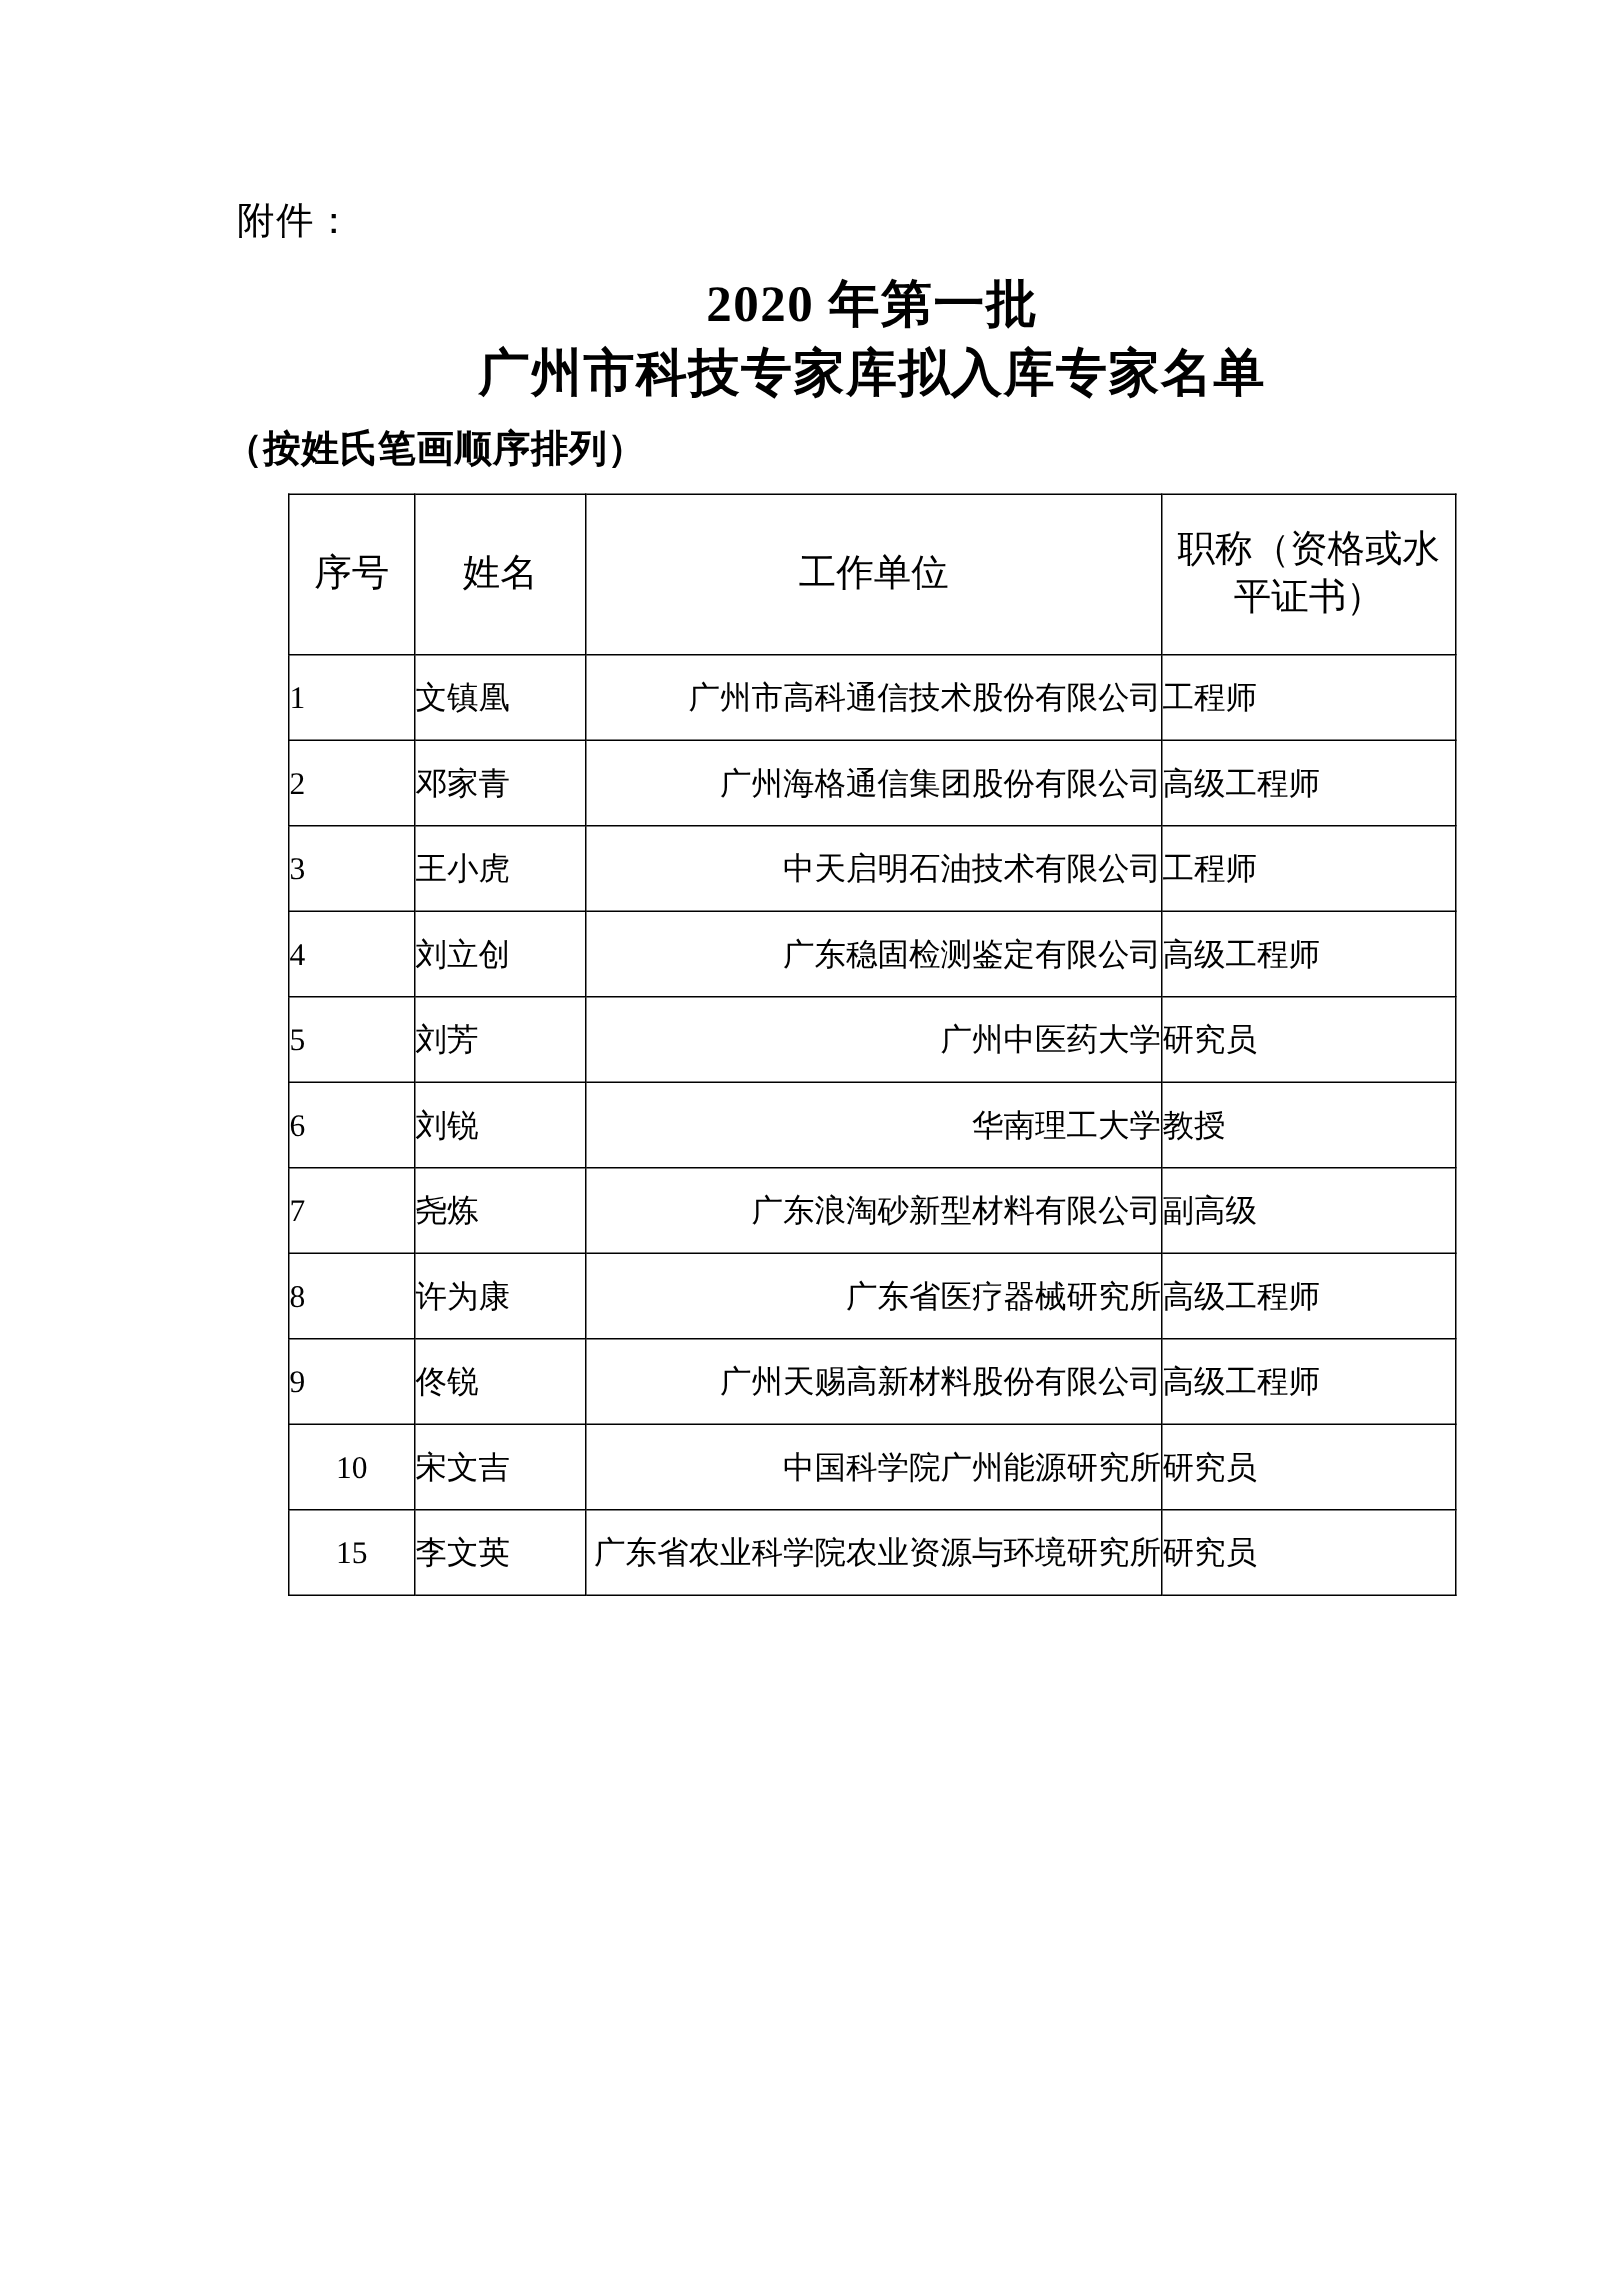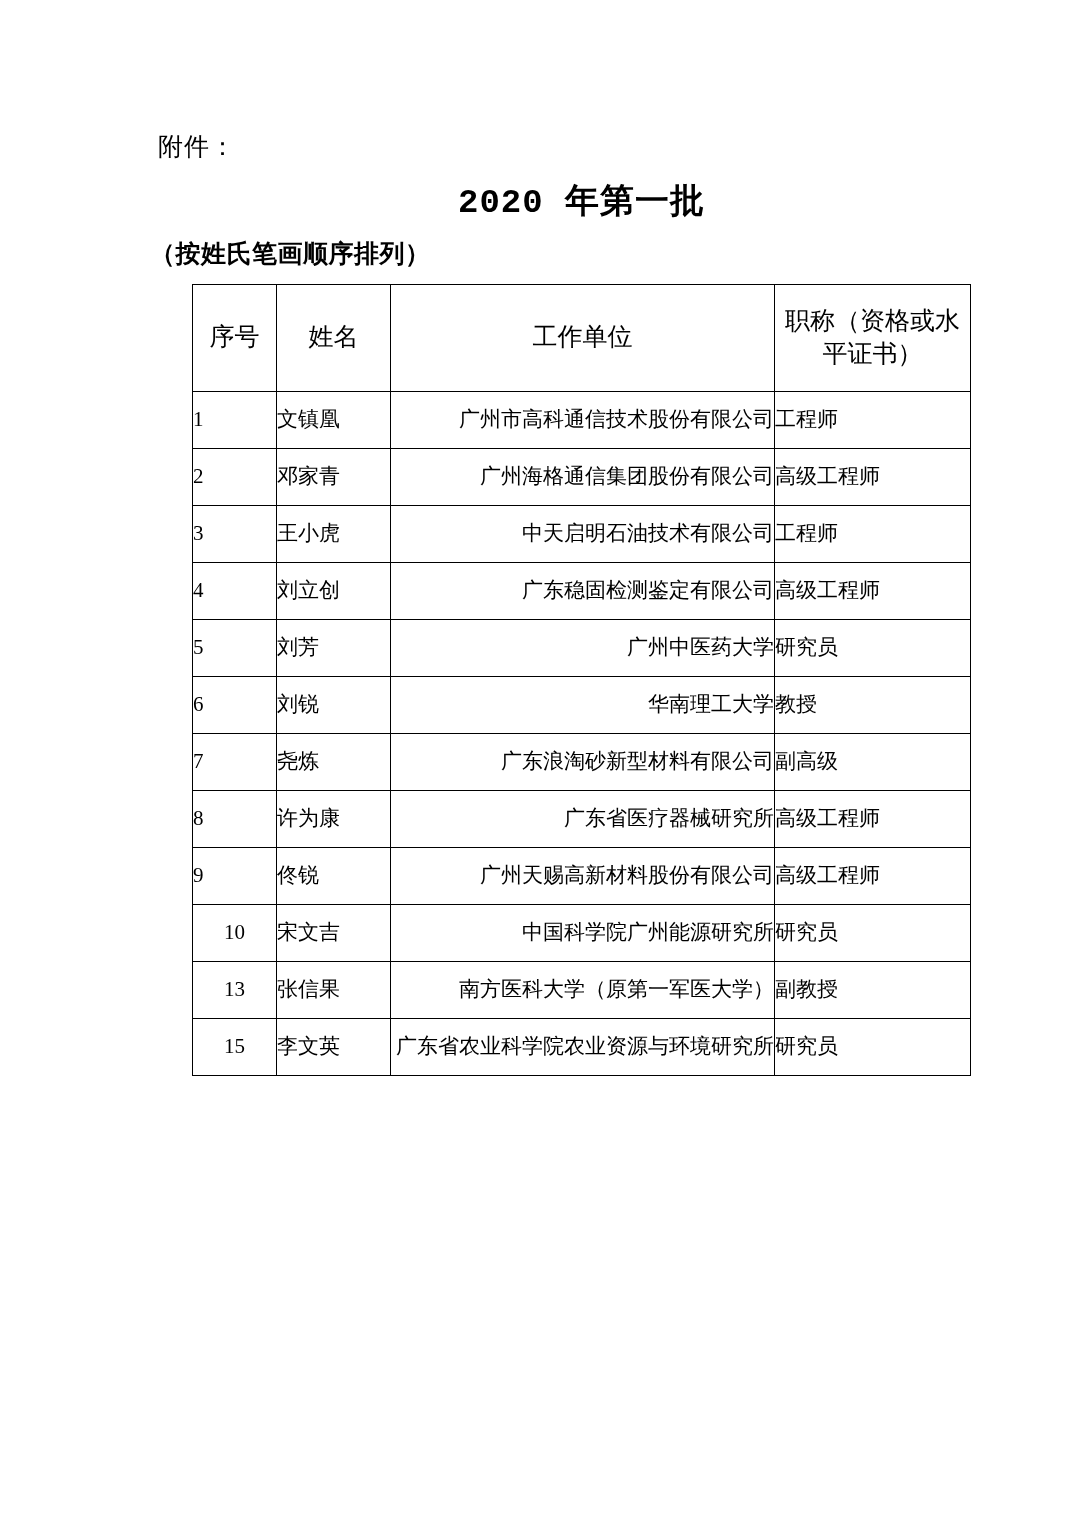--- a/index.html
+++ b/index.html
@@ -29,21 +29,20 @@
     margin: 0 0 18px 8px;
   }
   .doc-title {
     text-align: center;
     font-weight: bold;
     line-height: 1.34;
   }
   .doc-title .line1 {
     font-size: 34px;
     letter-spacing: 1px;
-    font-family: Liberation Mono, monospace;
   }
   .doc-title .line2 {
     font-size: 34px;
     letter-spacing: 1px;
   }
   .doc-subtitle {
     text-align: left;
     font-size: 25px;
     font-weight: bold;
     margin-top: 10px;
@@ -108,20 +107,21 @@
 </style>
 </head>
 <body>
 
 <div class="page">
 
   <div class="attachment-label">附件：</div>
 
   <div class="doc-title">
     <div class="line1">2020 年第一批</div>
+    <div class="line2">广州市科技专家库拟入库专家名单</div>
   </div>
 
   <div class="doc-subtitle">（按姓氏笔画顺序排列）</div>
 
   <table class="expert-table">
     <colgroup>
       <col class="col-idx">
       <col class="col-name">
       <col class="col-org">
       <col class="col-title">
@@ -188,26 +188,20 @@
         <td class="name">佟锐</td>
         <td class="org">广州天赐高新材料股份有限公司</td>
         <td class="title">高级工程师</td>
       </tr>
       <tr>
         <td class="idx center">10</td>
         <td class="name">宋文吉</td>
         <td class="org">中国科学院广州能源研究所</td>
         <td class="title">研究员</td>
       </tr>
-      <tr>
-        <td class="idx center">13</td>
-        <td class="name">张信果</td>
-        <td class="org">南方医科大学（原第一军医大学）</td>
-        <td class="title">副教授</td>
-      </tr>
       <tr class="tall">
         <td class="idx center">15</td>
         <td class="name">李文英</td>
         <td class="org">广东省农业科学院农业资源与环境研究所</td>
         <td class="title">研究员</td>
       </tr>
     </tbody>
   </table>
 
 </div>

